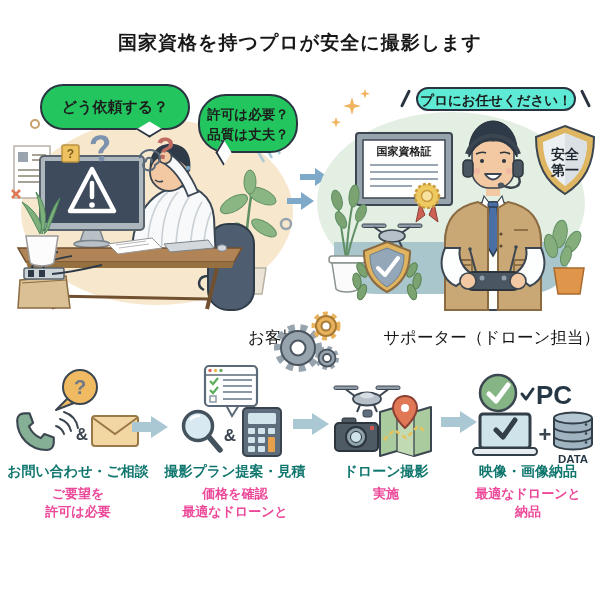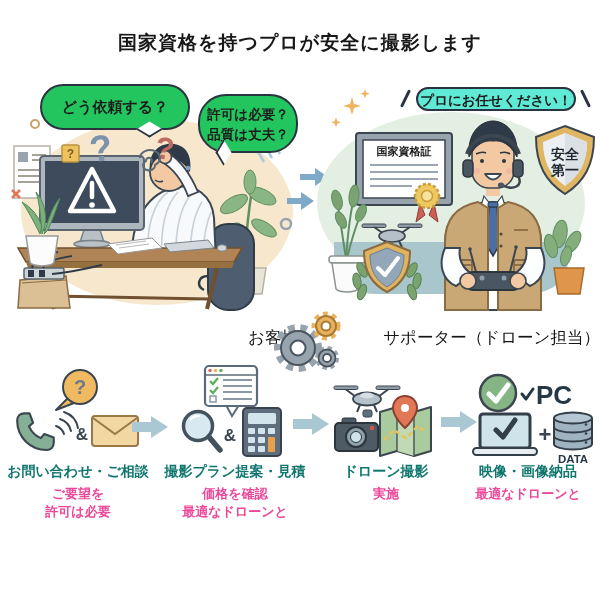--- a/index.html
+++ b/index.html
@@ -497,20 +497,21 @@
           <circle cx="128" cy="58.5" r="1.3" fill="#323e48"></circle>
             <circle cx="128" cy="67.5" r="1.3" fill="#323e48"></circle>
             <circle cx="128" cy="76.5" r="1.3" fill="#323e48"></circle>
         </g>
         <text x="115" y="97" text-anchor="middle" font-size="11.5" font-weight="700" fill="#263845">DATA</text>
       </svg>
     </div>
     <div class="step-title">映像・画像納品</div>
     <div class="step-desc">
       <div>最適なドローンと</div>
+      <div>納品</div>
     </div>
   </div>
 
   <svg class="arrow-step a1" width="38" height="26" viewBox="0 0 38 26">
     <path d="M0,8 h19 v-6 l17,11 -17,11 v-6 h-19 Z" fill="#aac7d4"></path>
   </svg>
   <svg class="arrow-step a2" width="38" height="26" viewBox="0 0 38 26">
     <path d="M0,8 h19 v-6 l17,11 -17,11 v-6 h-19 Z" fill="#aac7d4"></path>
   </svg>
   <svg class="arrow-step a3" width="38" height="28" viewBox="0 0 38 28">

